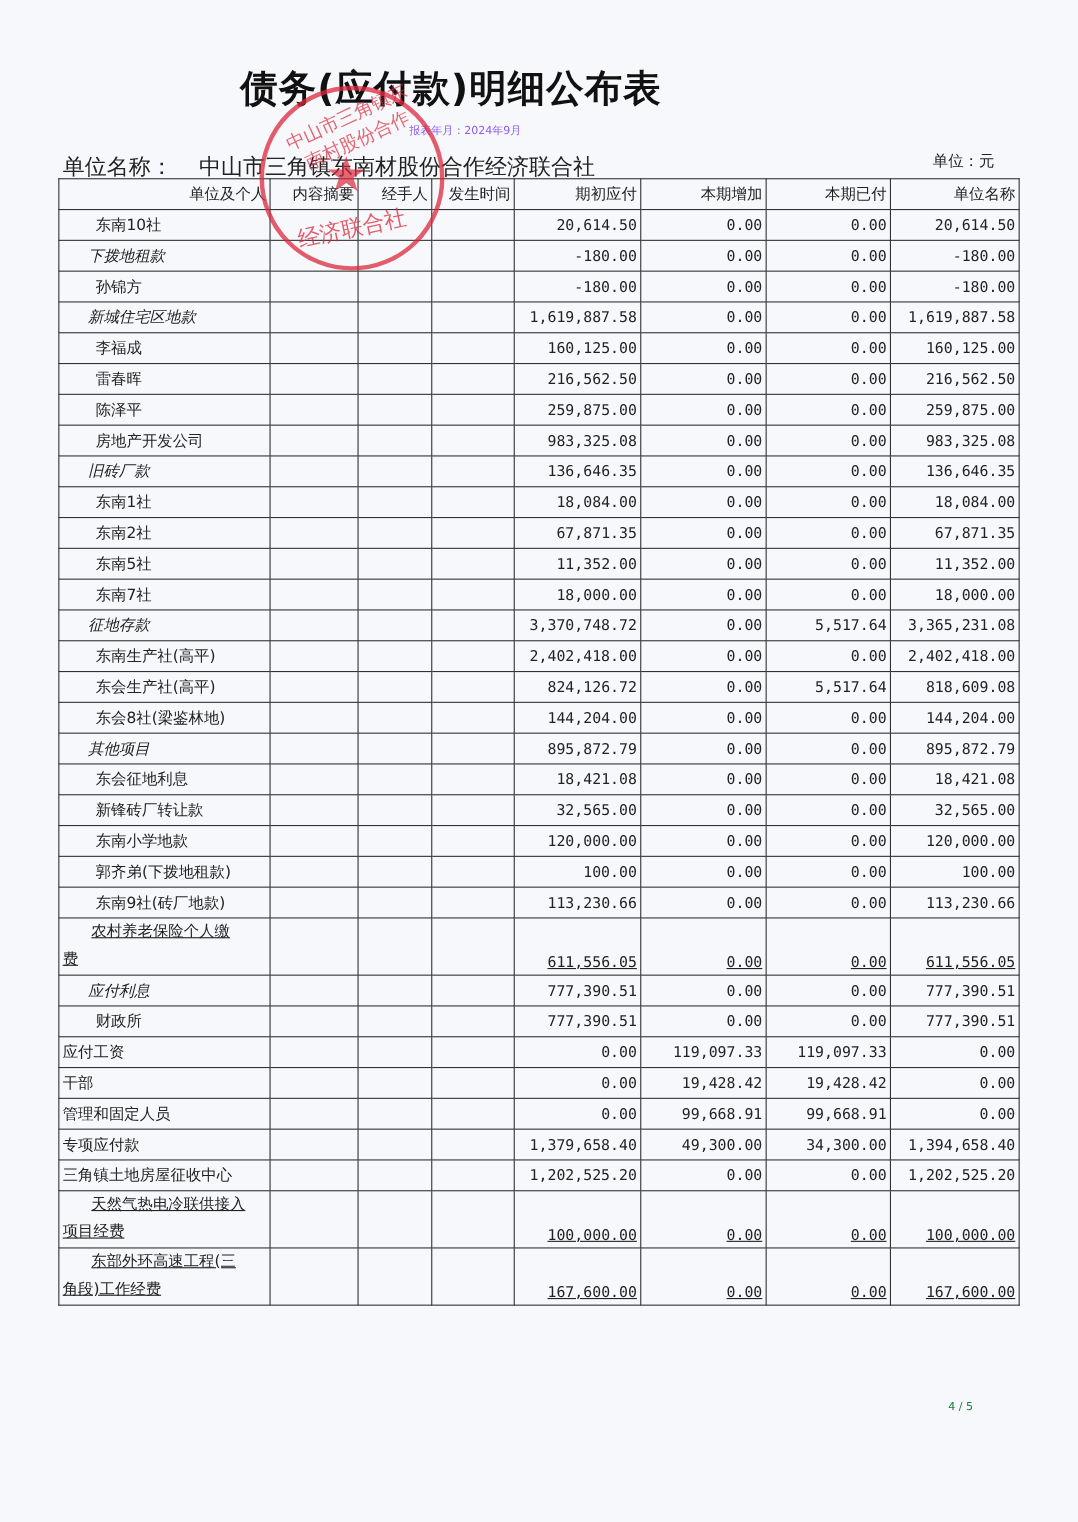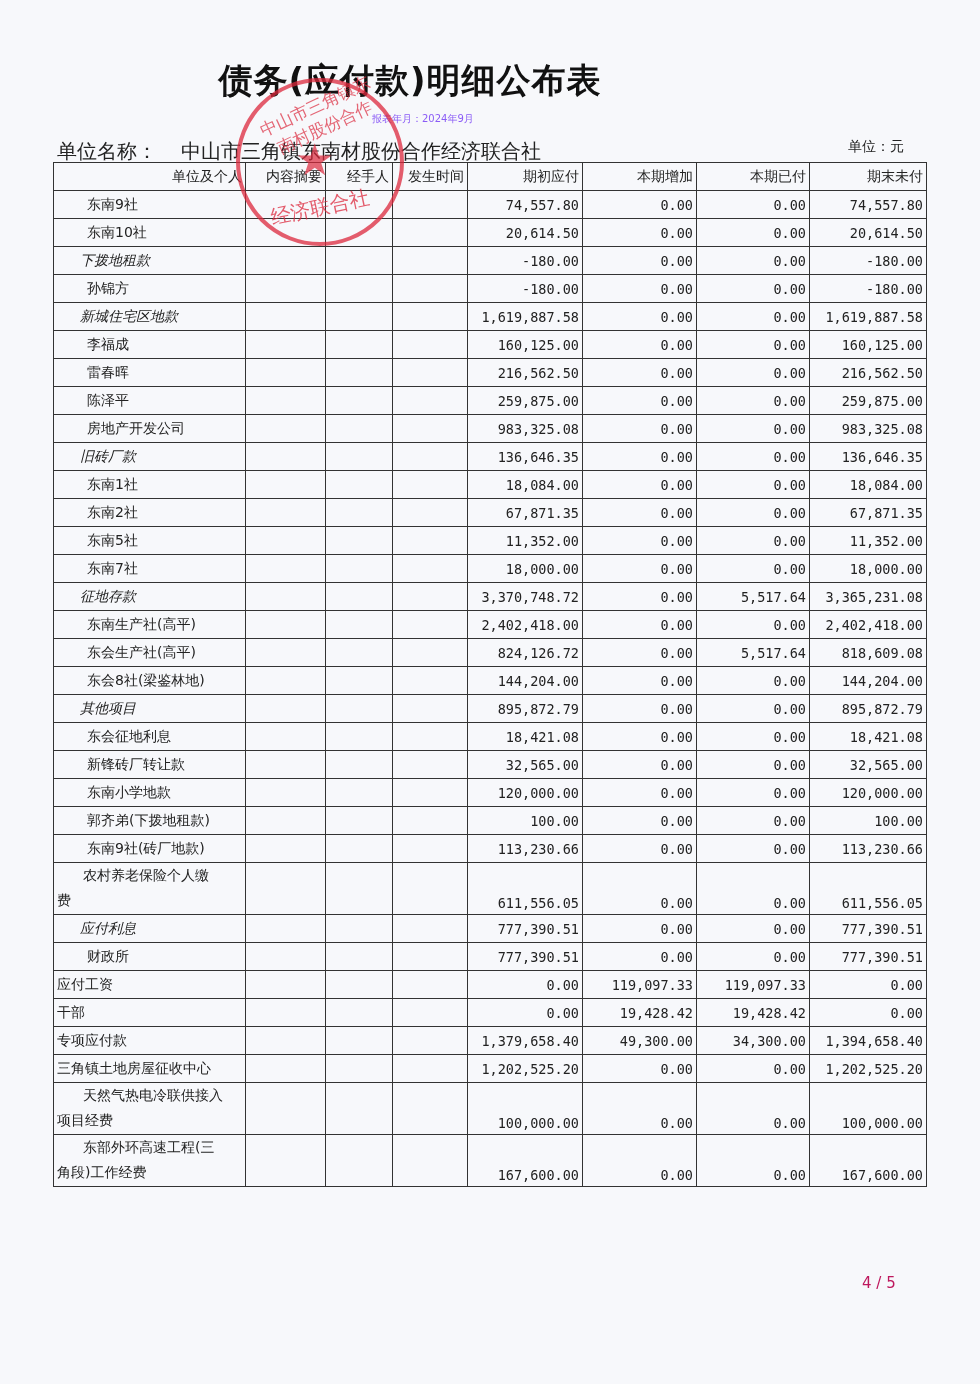--- a/index.html
+++ b/index.html
@@ -11,34 +11,34 @@
   .unitname { position:absolute; left:57px; top:138px; font-size:20px; color:#222; }
   .unitname .val { margin-left:24px; }
   .unit { position:absolute; left:848px; top:138px; font-size:14px; color:#222; }
   table { position:absolute; left:53px; top:162px; border-collapse:collapse; table-layout:fixed; }
   td, th { border:1.5px solid #333; font-size:14px; padding:0 3px; font-weight:normal; }
   th { height:27px; text-align:right;margin-top:38px; }
   td { height:27px; }
   td.num { text-align:right; font-family:"DejaVu Sans Mono", monospace; font-size:13.5px; }
   td.lbl { text-align:left; white-space:nowrap; }
   td.lbl.wrap { white-space:normal; line-height:25px; vertical-align:top; padding-top:0; }
-  tr.tall td { height:48px; }
+  tr.tall td { height:48px;text-decoration:underline; }
   tr.tall td.num { vertical-align:bottom; padding-bottom:3px; }
   .l0 { padding-left:3px; }
   .l1 { padding-left:26px;font-style:italic; }
   .l2 { padding-left:33px; }
   .wrap .first { padding-left:26px; display:block; }
   .stamp { position:absolute; left:236px; top:78px; width:160px; height:160px; border-radius:50%;
            border:4px solid rgba(220,40,60,0.75); pointer-events:none; }
   .stamp .star { position:absolute; left:55px; top:52px; font-size:44px; color:rgba(220,40,60,0.7); }
   .stamp .ring { position:absolute; left:18px; top:12px; width:124px; text-align:center; font-size:17px;
                  color:rgba(220,40,60,0.7); transform:rotate(-25deg); }
   .stamp .bottom { position:absolute; left:28px; top:112px; width:104px; text-align:center; font-size:20px;
                    color:rgba(220,40,60,0.75); transform:rotate(-12deg); }
-  .pageno { position:absolute; left:862px; top:1274px; font-size:15px; color:#be185d; }
+  .pageno { position:absolute; left:862px; top:1274px; font-size:10px; color:#15803d; }
 </style>
 </head>
 <body>
 
 <div class="title">债务(应付款)明细公布表</div>
 <div class="period">报表年月：2024年9月</div>
 <div class="unitname">
   <span>单位名称：</span><span class="val">中山市三角镇东南材股份合作经济联合社</span>
 </div>
 <div class="unit">单位：元</div>
@@ -56,35 +56,25 @@
   </colgroup>
   <thead>
     <tr>
       <th>单位及个人</th>
       <th>内容摘要</th>
       <th>经手人</th>
       <th>发生时间</th>
       <th>期初应付</th>
       <th>本期增加</th>
       <th>本期已付</th>
-      <th>期末未付</th>
+      <th>单位名称</th>
     </tr>
   </thead>
   <tbody id="tbody">
       <tr>
-        <td class="lbl l2">东南9社</td>
-        <td></td>
-        <td></td>
-        <td></td>
-        <td class="num">74,557.80</td>
-        <td class="num">0.00</td>
-        <td class="num">0.00</td>
-        <td class="num">74,557.80</td>
-      </tr>
-      <tr>
         <td class="lbl l2">东南10社</td>
         <td></td>
         <td></td>
         <td></td>
         <td class="num">20,614.50</td>
         <td class="num">0.00</td>
         <td class="num">0.00</td>
         <td class="num">20,614.50</td>
       </tr>
       <tr>
@@ -348,20 +338,30 @@
         <td class="num">0.00</td>
       </tr>
       <tr>
         <td class="lbl l0">干部</td>
         <td></td>
         <td></td>
         <td></td>
         <td class="num">0.00</td>
         <td class="num">19,428.42</td>
         <td class="num">19,428.42</td>
+        <td class="num">0.00</td>
+      </tr>
+      <tr>
+        <td class="lbl l0">管理和固定人员</td>
+        <td></td>
+        <td></td>
+        <td></td>
+        <td class="num">0.00</td>
+        <td class="num">99,668.91</td>
+        <td class="num">99,668.91</td>
         <td class="num">0.00</td>
       </tr>
       <tr>
         <td class="lbl l0">专项应付款</td>
         <td></td>
         <td></td>
         <td></td>
         <td class="num">1,379,658.40</td>
         <td class="num">49,300.00</td>
         <td class="num">34,300.00</td>

